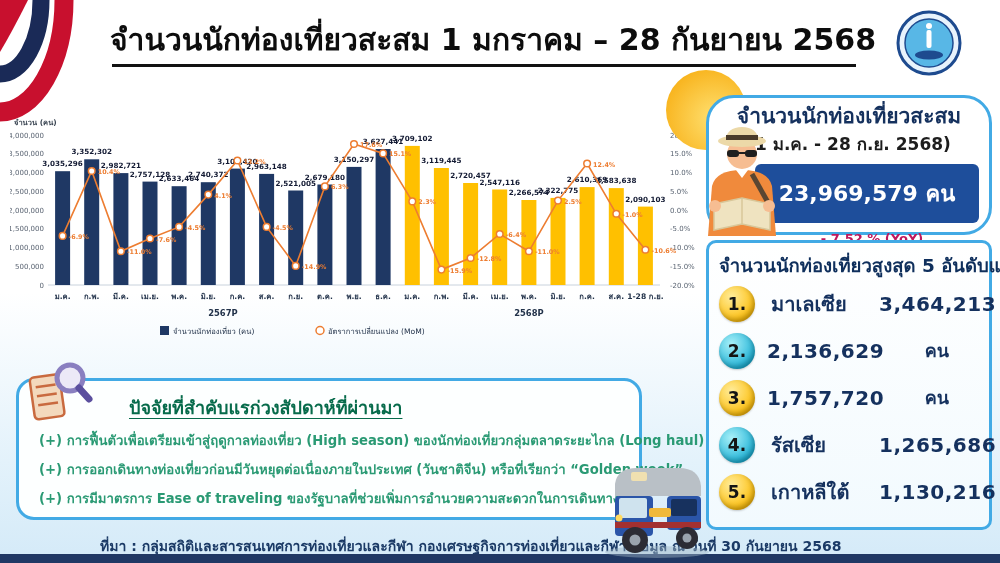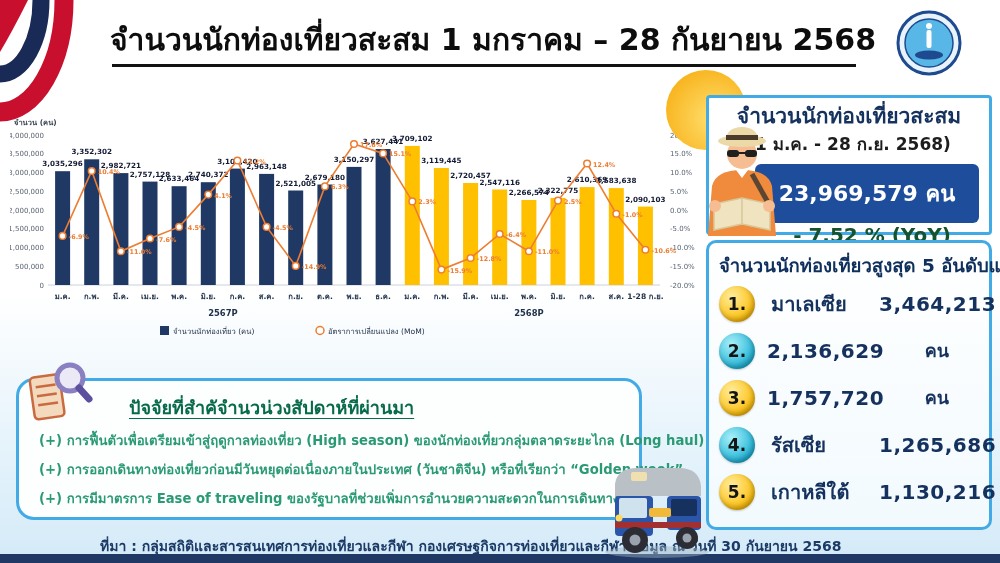--- a/index.html
+++ b/index.html
@@ -23,26 +23,26 @@
   .bl{font-size:7.2px;font-weight:bold;fill:#131a33;}
   .xl{font-size:7.6px;font-weight:bold;fill:#22324a;}
   .gl{font-size:8.4px;font-weight:bold;fill:#22324a;}
   .ml{font-size:6.4px;font-weight:bold;fill:#ed7d31;}
   .lg{font-size:7.6px;fill:#22324a;}
 
   
   .sun{position:absolute;left:666px;top:70px;width:80px;height:80px;border-radius:50%;
     background:radial-gradient(circle at 60% 60%,#ffe070,#f6a604);z-index:1;}
   .summary-card{position:absolute;left:706px;top:95px;width:286px;height:140px;background:#fff;
-    border:3.5px solid #42aae5;border-radius:4px;z-index:2;box-sizing:border-box;text-align:center;padding-top:7px;}
+    border:3.5px solid #42aae5;border-radius:28px;z-index:2;box-sizing:border-box;text-align:center;padding-top:7px;}
   .summary-title{font-size:21px;font-weight:800;color:#15315e;line-height:1.1;}
   .summary-period{font-size:17px;font-weight:600;color:#1d1d1d;margin-top:2px;}
   .summary-pill{margin:7px 10px 0 46px;background:#1e4e9b;color:#ffffff;border-radius:6px;
     font-size:22px;font-weight:800;padding:12px 0;}
-  .summary-yoy{margin-left:46px;color:#14532d;font-size:20px;font-weight:600;margin-top:0;}
+  .summary-yoy{margin-left:46px;color:#be185d;font-size:13px;font-weight:600;margin-top:8px;}
   .tourist{position:absolute;left:692px;top:126px;z-index:3;}
 
   
   .top5-card{position:absolute;left:706px;top:240px;width:286px;height:290px;
     background:linear-gradient(180deg,#ffffff,#f2fafe);border:3.5px solid #42aae5;border-radius:10px;
     z-index:2;box-sizing:border-box;padding:8px 10px 0 10px;}
   .top5-title{font-size:18.5px;font-weight:800;color:#0f2f5c;text-align:center;white-space:nowrap;}
   .top5-row{display:grid;grid-template-columns:44px 112px 1fr 30px;align-items:center;height:47px;}
   .rank-badge{width:36px;height:36px;border-radius:50%;display:flex;align-items:center;justify-content:center;
     font-size:17px;font-weight:800;color:#141414;box-shadow:inset -2px -3px 5px rgba(0,0,0,.28),0 1px 2px rgba(0,0,0,.2);}
@@ -272,21 +272,21 @@
     </div>
     <div class="top5-row">
       <span class="rank-badge c-yellow">5.</span>
       <span class="country">เกาหลีใต้</span>
       <span class="value">1,130,216</span>
       <span class="unit">คน</span>
     </div>
   </aside>
 
   <section class="factors-card">
-    <div class="factors-heading">ปัจจัยที่สำคัจำนวน่วงสัปดาห์ที่ผ่านมา</div>
+    <div class="factors-heading">ปัจจัยที่สำคับแรก่วงสัปดาห์ที่ผ่านมา</div>
     <div class="factor-item">(+) การฟื้นตัวเพื่อเตรียมเข้าสู่ฤดูกาลท่องเที่ยว (High season) ของนักท่องเที่ยวกลุ่มตลาดระยะไกล (Long haul)</div>
     <div class="factor-item">(+) การออกเดินทางท่องเที่ยวก่อนมีวันหยุดต่อเนื่องภายในประเทศ (วันชาติจีน) หรือที่เรียกว่า “Golden week”</div>
     <div class="factor-item">(+) การมีมาตรการ Ease of traveling ของรัฐบาลที่ช่วยเพิ่มการอำนวยความสะดวกในการเดินทางสู่ไทย</div>
   </section>
 
   <svg class="factors-icon" width="78" height="64" viewBox="0 0 78 64">
     <g transform="rotate(-8 22 34)">
       <rect x="8" y="14" width="30" height="42" rx="4" fill="#f3d9bd" stroke="#c96a3f" stroke-width="2.5"></rect>
       <line x1="13" y1="24" x2="33" y2="24" stroke="#c96a3f" stroke-width="2.5"></line>
       <line x1="13" y1="33" x2="33" y2="33" stroke="#c96a3f" stroke-width="2.5"></line>

